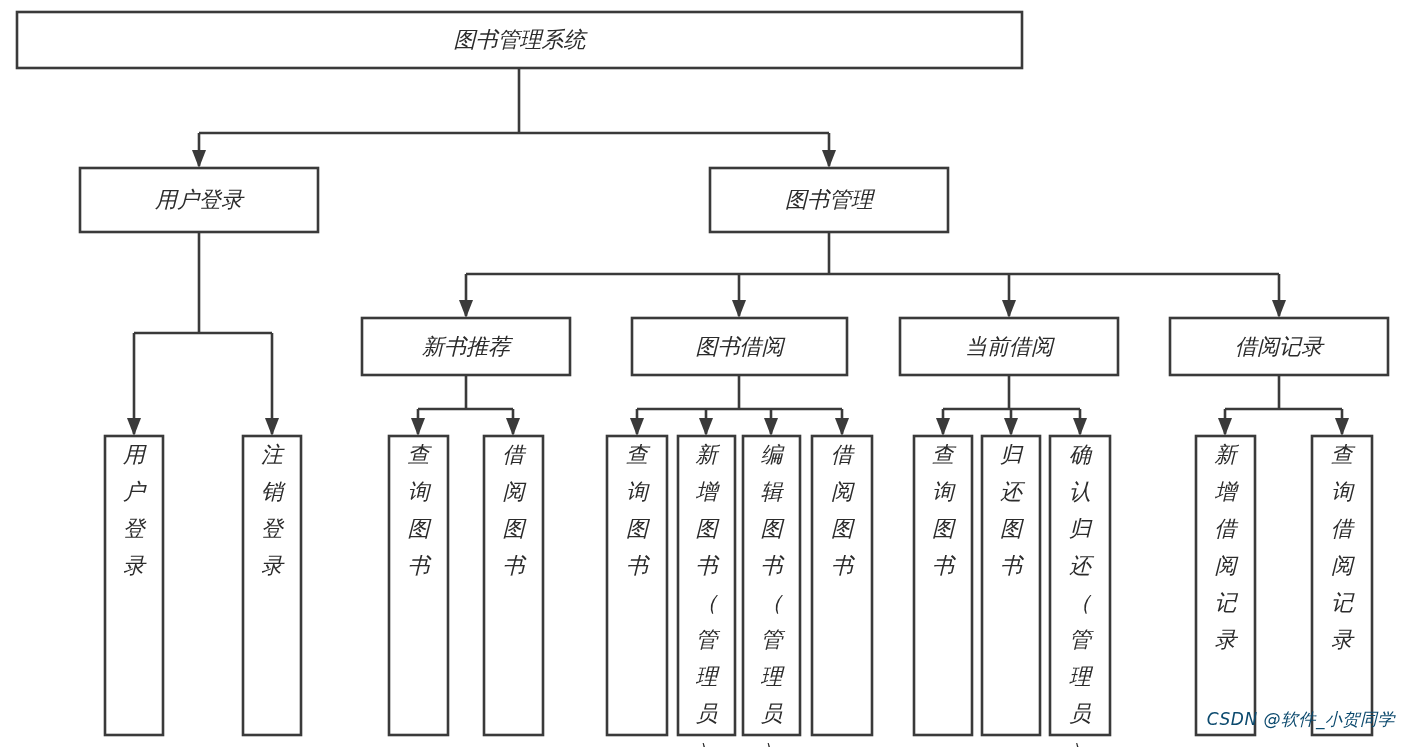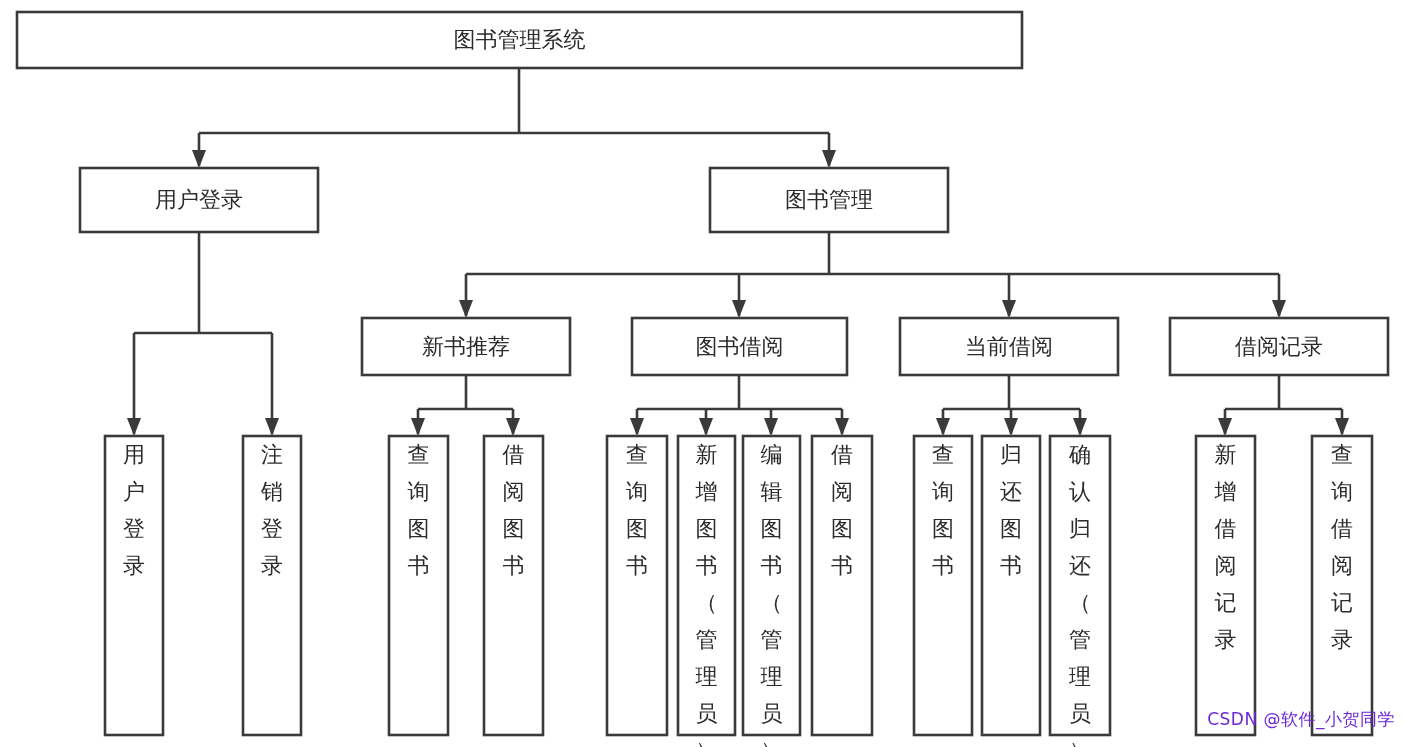--- a/index.html
+++ b/index.html
@@ -12,20 +12,21 @@
     width: 1405px;
     height: 747px;
     overflow: hidden;
     font-family: "DejaVu Sans", "Liberation Sans", sans-serif;
   }
   #diagram-root {
     position: relative;
     width: 1405px;
     height: 737px;
     background: #ffffff;
+    font-style: italic;
   }
   svg#diagram-svg {
     position: absolute;
     left: 0;
     top: 0;
     width: 1405px;
     height: 747px;
     display: block;
   }
   .node-box {
@@ -217,14 +218,14 @@
         <g>
           <rect x="1196" y="436" width="59" height="299" class="node-box"></rect>
           <text x="1225.5" y="462" class="node-label-v"><tspan x="1225.5" dy="0">新</tspan><tspan x="1225.5" dy="37">增</tspan><tspan x="1225.5" dy="37">借</tspan><tspan x="1225.5" dy="37">阅</tspan><tspan x="1225.5" dy="37">记</tspan><tspan x="1225.5" dy="37">录</tspan></text>
         </g>
         <g>
           <rect x="1312" y="436" width="60" height="299" class="node-box"></rect>
           <text x="1342" y="462" class="node-label-v"><tspan x="1342" dy="0">查</tspan><tspan x="1342" dy="37">询</tspan><tspan x="1342" dy="37">借</tspan><tspan x="1342" dy="37">阅</tspan><tspan x="1342" dy="37">记</tspan><tspan x="1342" dy="37">录</tspan></text>
         </g>
       </g>
   </svg>
-  <div class="watermark-text" style="color: #6d28d9;">CSDN @软件_小贺同学</div>
+  <div class="watermark-text" style="color: #0c4a6e;">CSDN @软件_小贺同学</div>
 </div>
 
 </body></html>

